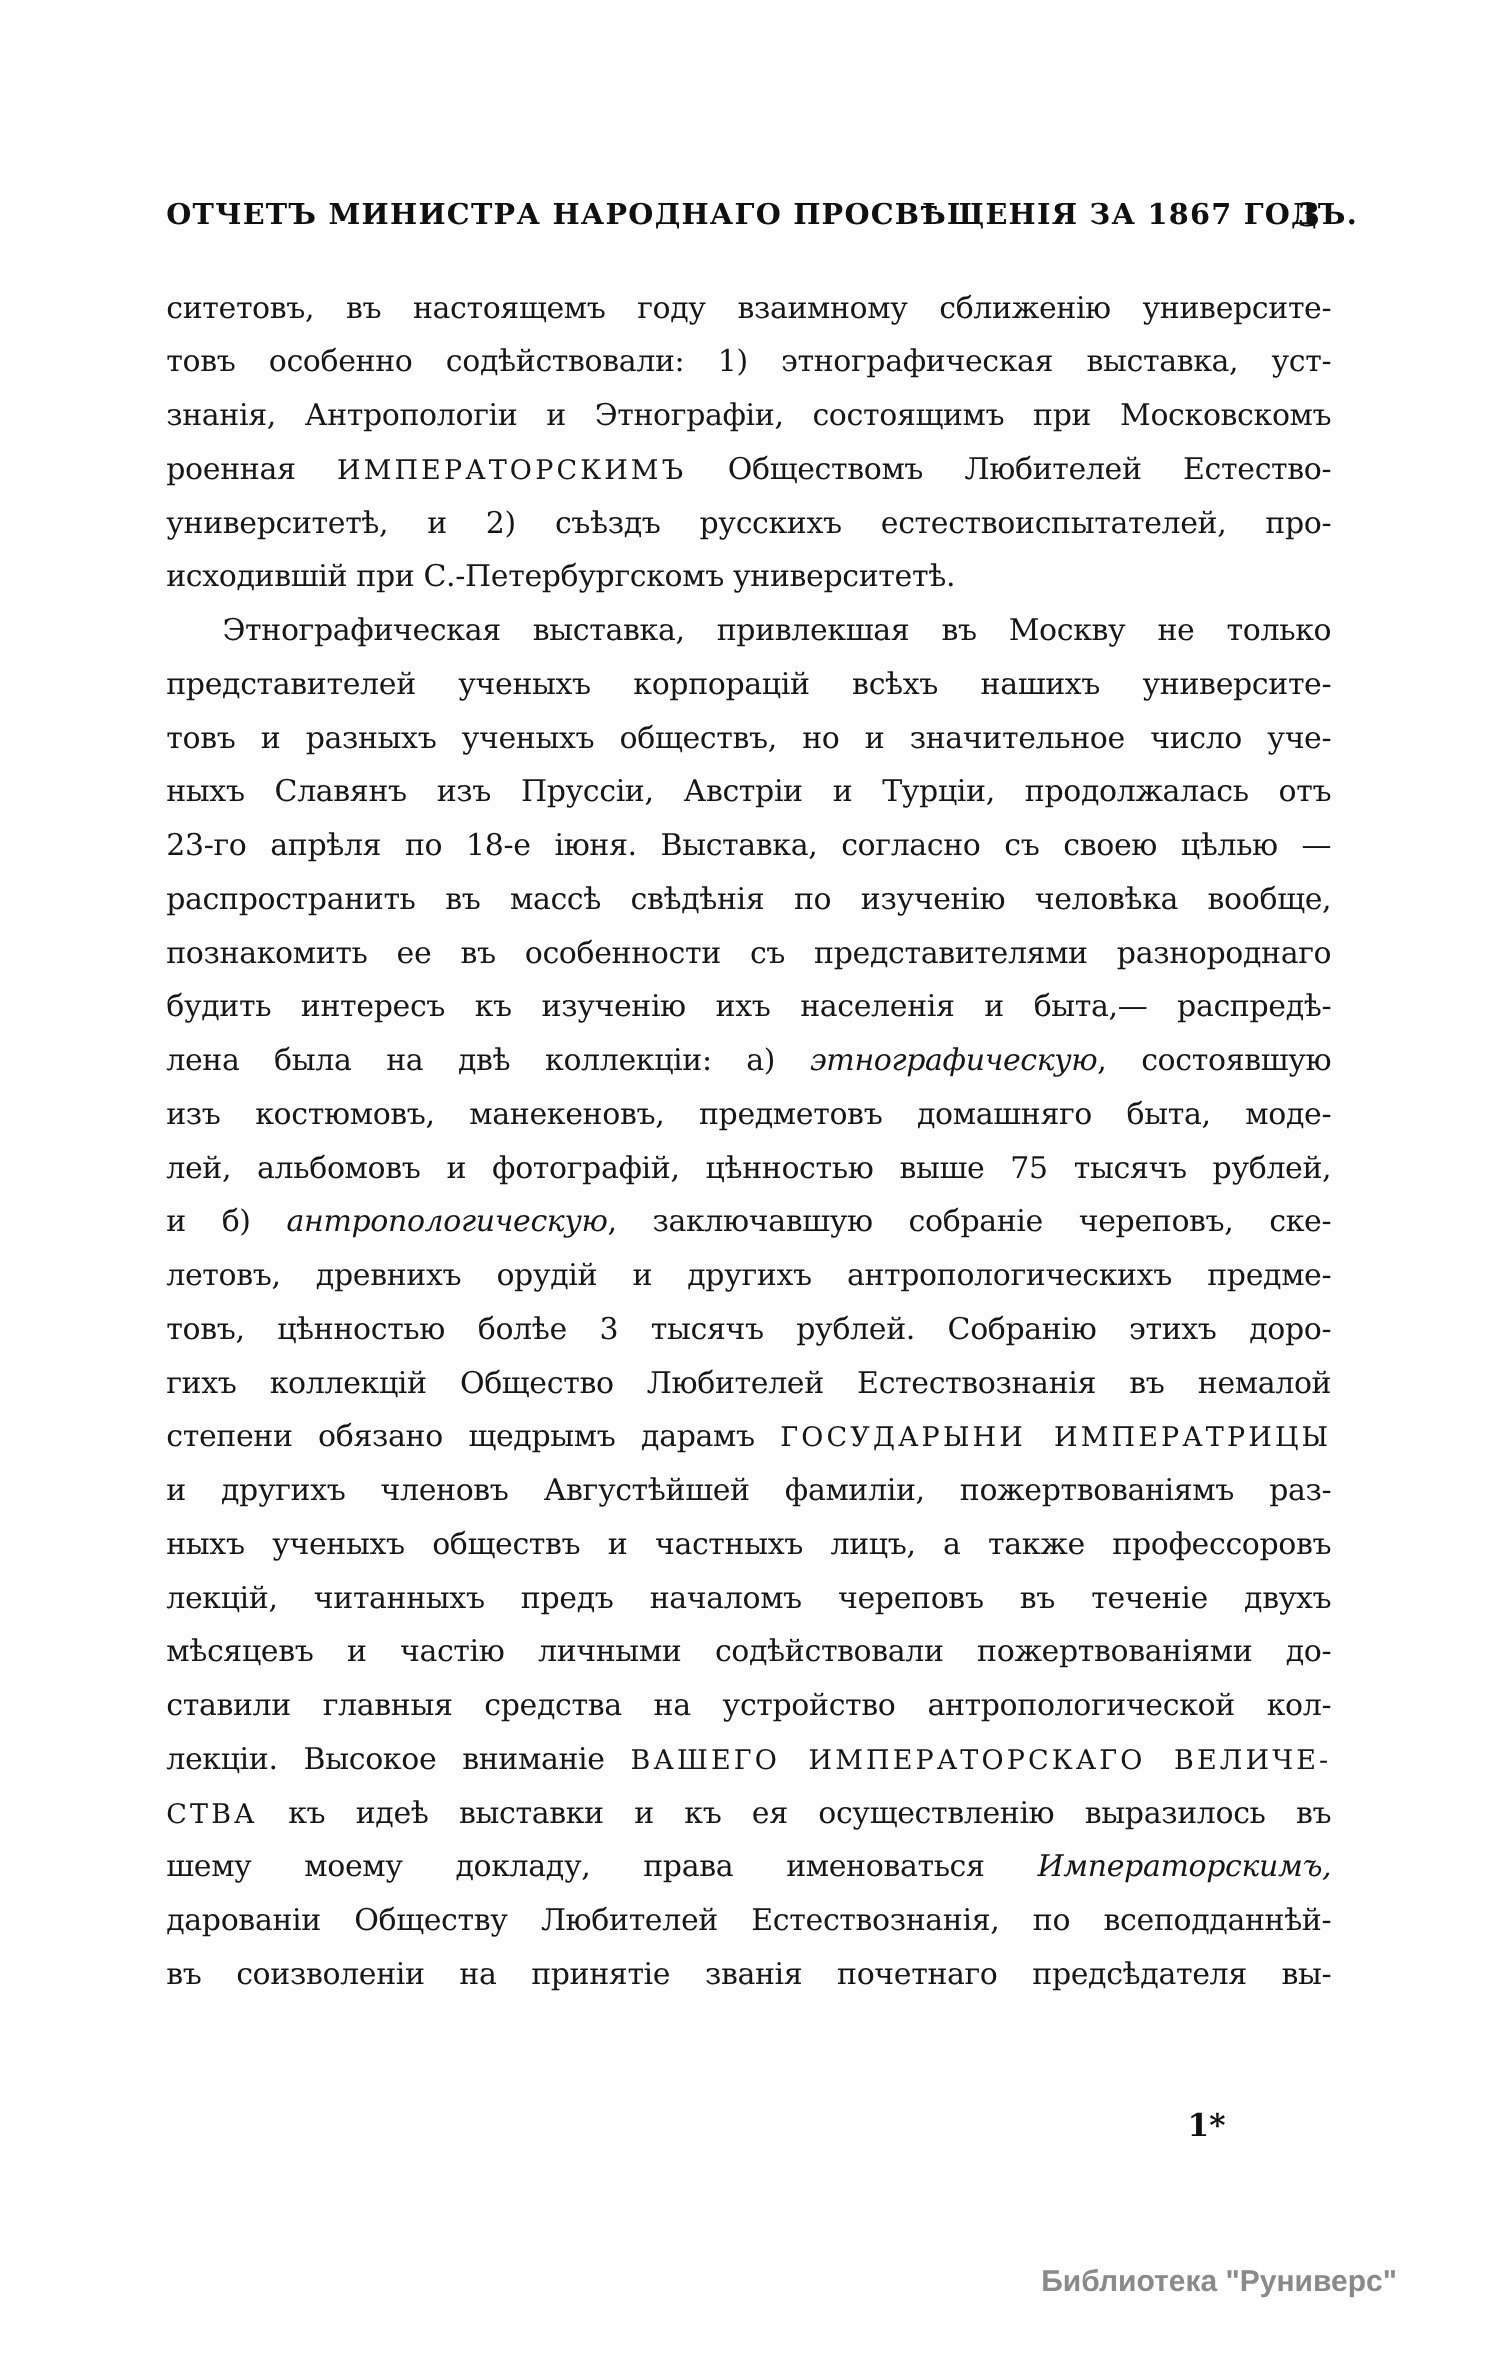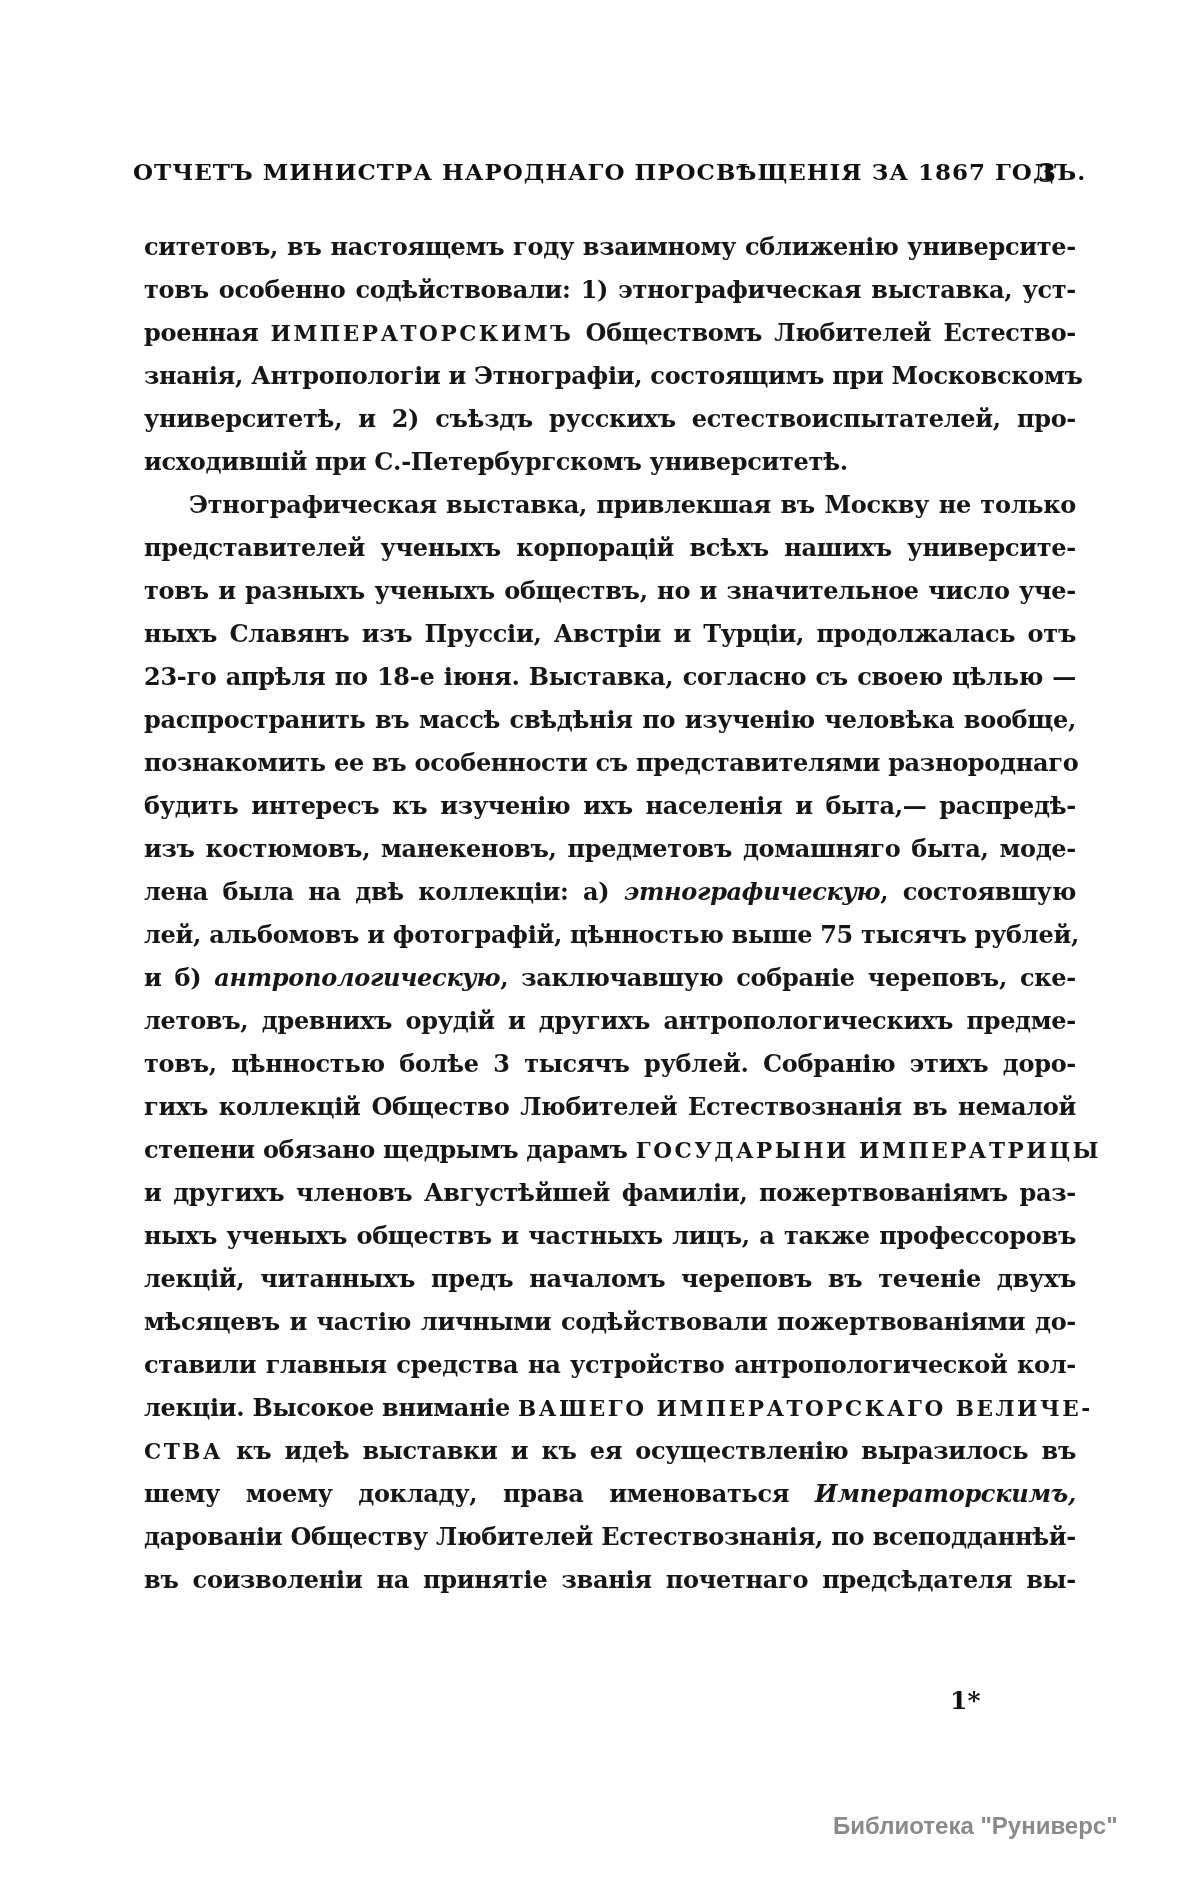--- a/index.html
+++ b/index.html
@@ -31,21 +31,21 @@
   }
   .page-number {
     position: absolute;
     left: 1038px; top: 158px;
     font-size: 26px;
     font-weight: bold;
     color: #101010;
   }
   .body-text {
     position: absolute;
-    top: 225px; left: 144px; width: 932px; font-weight: bold;
+    top: 225px; left: 133px; width: 932px;
   }
   .line {
     height: 43px;
     line-height: 43px;
     font-size: 24px;
     letter-spacing: -0.3px;
     text-align: justify;
     text-align-last: justify;
     text-justify: inter-word;
     white-space: nowrap;
@@ -88,34 +88,34 @@
 
   <div class="header-row">
     <div class="header-title">ОТЧЕТЪ МИНИСТРА НАРОДНАГО ПРОСВѢЩЕНІЯ ЗА 1867 ГОДЪ.</div>
   </div>
 
   <div class="page-number">3</div>
 
   <div class="body-text" id="body-text">
       <div class="line"><span>ситетовъ, въ настоящемъ году взаимному сближенію университе-</span></div>
       <div class="line"><span>товъ особенно содѣйствовали: 1) этнографическая выставка, уст-</span></div>
+      <div class="line"><span>знанія, Антропологіи и Этнографіи, состоящимъ при Московскомъ</span></div>
       <div class="line"><span>роенная </span><span class="seg-c">ИМПЕРАТОРСКИМЪ</span><span> Обществомъ Любителей Естество-</span></div>
-      <div class="line"><span>знанія, Антропологіи и Этнографіи, состоящимъ при Московскомъ</span></div>
       <div class="line"><span>университетѣ, и 2) съѣздъ русскихъ естествоиспытателей, про-</span></div>
       <div class="line no-just"><span>исходившій при С.-Петербургскомъ университетѣ.</span></div>
       <div class="line indent"><span>Этнографическая выставка, привлекшая въ Москву не только</span></div>
       <div class="line"><span>представителей ученыхъ корпорацій всѣхъ нашихъ университе-</span></div>
       <div class="line"><span>товъ и разныхъ ученыхъ обществъ, но и значительное число уче-</span></div>
       <div class="line"><span>ныхъ Славянъ изъ Пруссіи, Австріи и Турціи, продолжалась отъ</span></div>
       <div class="line"><span>23-го апрѣля по 18-е іюня. Выставка, согласно съ своею цѣлью —</span></div>
       <div class="line"><span>распространить въ массѣ свѣдѣнія по изученію человѣка вообще,</span></div>
       <div class="line"><span>познакомить ее въ особенности съ представителями разнороднаго</span></div>
       <div class="line"><span>будить интересъ къ изученію ихъ населенія и быта,— распредѣ-</span></div>
+      <div class="line"><span>лена была на двѣ коллекціи: а) </span><span class="seg-i">этнографическую</span><span>, состоявшую</span></div>
       <div class="line"><span>изъ костюмовъ, манекеновъ, предметовъ домашняго быта, моде-</span></div>
-      <div class="line"><span>лена была на двѣ коллекціи: а) </span><span class="seg-i">этнографическую</span><span>, состоявшую</span></div>
       <div class="line"><span>лей, альбомовъ и фотографій, цѣнностью выше 75 тысячъ рублей,</span></div>
       <div class="line"><span>и б) </span><span class="seg-i">антропологическую</span><span>, заключавшую собраніе череповъ, ске-</span></div>
       <div class="line"><span>летовъ, древнихъ орудій и другихъ антропологическихъ предме-</span></div>
       <div class="line"><span>товъ, цѣнностью болѣе 3 тысячъ рублей. Собранію этихъ доро-</span></div>
       <div class="line"><span>гихъ коллекцій Общество Любителей Естествознанія въ немалой</span></div>
       <div class="line"><span>степени обязано щедрымъ дарамъ </span><span class="seg-c">ГОСУДАРЫНИ ИМПЕРАТРИЦЫ</span></div>
       <div class="line"><span>и другихъ членовъ Августѣйшей фамиліи, пожертвованіямъ раз-</span></div>
       <div class="line"><span>ныхъ ученыхъ обществъ и частныхъ лицъ, а также профессоровъ</span></div>
       <div class="line"><span>лекцій, читанныхъ предъ началомъ череповъ въ теченіе двухъ</span></div>
       <div class="line"><span>мѣсяцевъ и частію личными содѣйствовали пожертвованіями до-</span></div>

